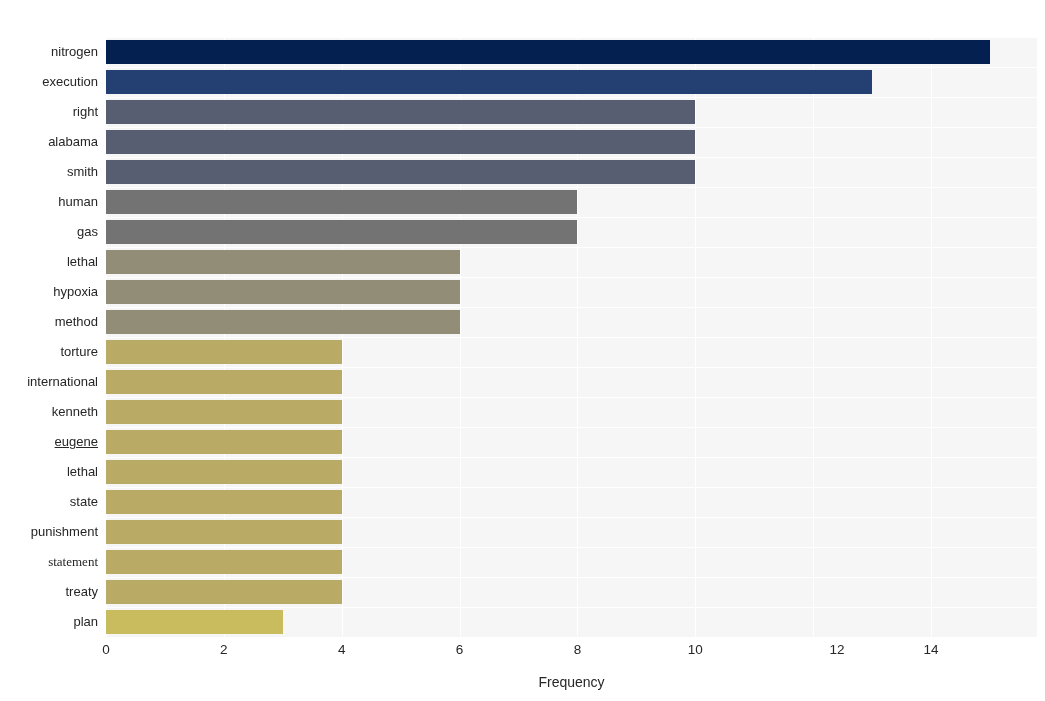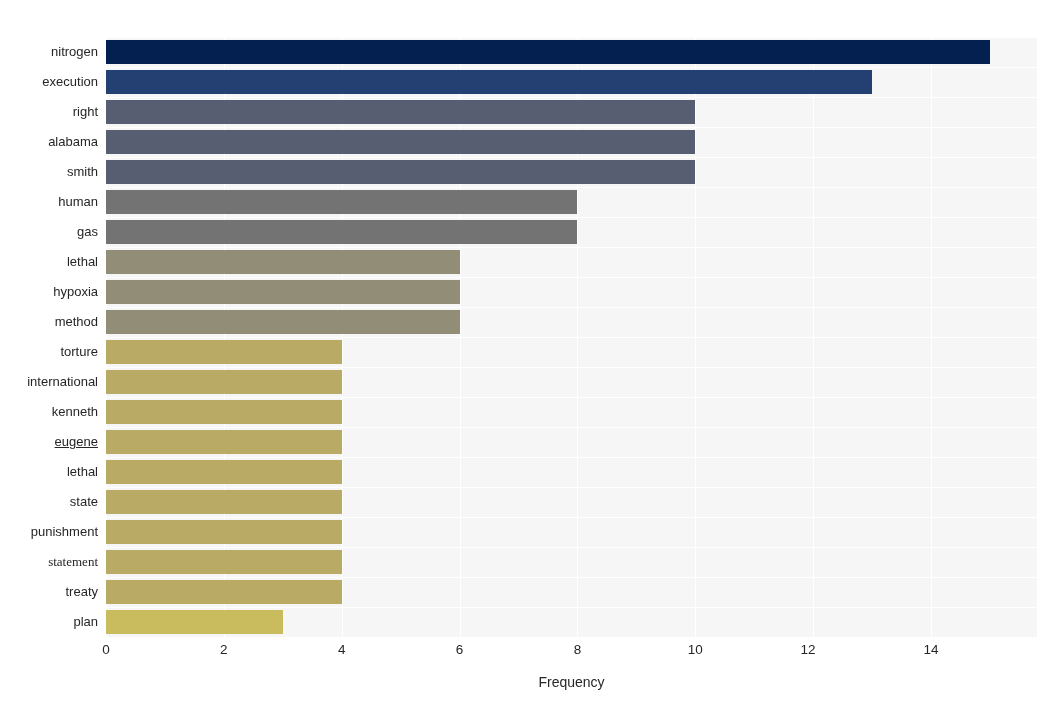--- a/index.html
+++ b/index.html
@@ -255,19 +255,19 @@
       <div class="ytick" style="top: 585px;">plan</div>
     </div>
 
   <div id="xtick-layer">
       <div class="xtick" style="left: 0px;">0</div>
       <div class="xtick" style="left: 117.848px;">2</div>
       <div class="xtick" style="left: 235.696px;">4</div>
       <div class="xtick" style="left: 353.544px;">6</div>
       <div class="xtick" style="left: 471.392px;">8</div>
       <div class="xtick" style="left: 589.241px;">10</div>
-      <div class="xtick" style="left: 702px;">12</div>
+      <div class="xtick" style="left: 731px;">12</div>
       <div class="xtick" style="left: 824.937px;">14</div>
     </div>
 
   <div id="xlabel">Frequency</div>
 
 </div>
 
 </body></html>

